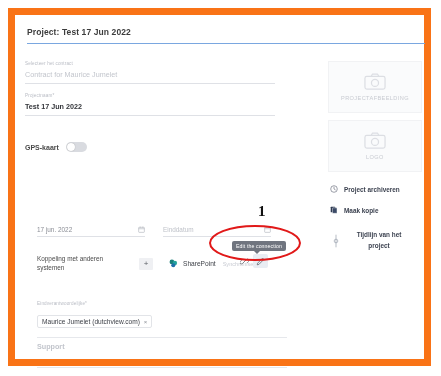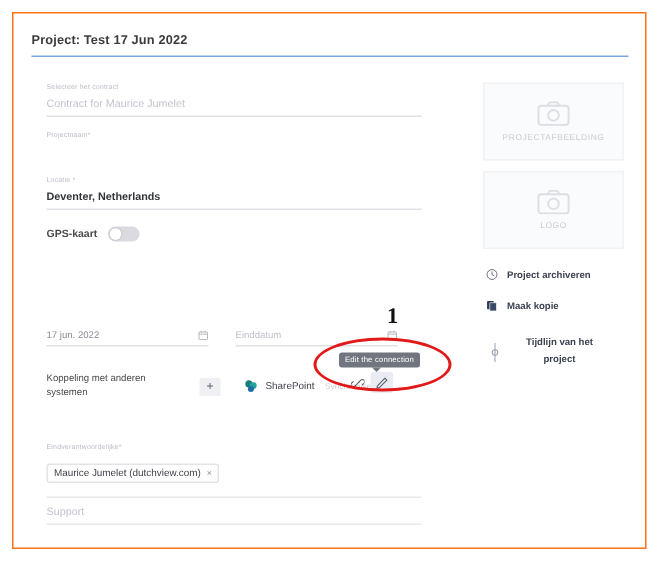--- a/index.html
+++ b/index.html
@@ -19,21 +19,21 @@
     overflow: hidden;
   }
   
   #frame {
     position: absolute;
     left: 8px;
     top: 8px;
     width: 423px;
     height: 358px;
     box-sizing: border-box;
-    border: 1px solid #f97316;
+    border: 7px solid #f97316;
     background: #ffffff;
   }
   
   .header {
     position: absolute;
     left: 12px;
     top: 12px;
     width: 398px;
   }
   .header-title {
@@ -44,21 +44,21 @@
     padding-bottom: 6px;
   }
   .header-rule {
     height: 1px;
     background: #7aa7e0;
     width: 100%;
   }
   
   .form-col {
     position: absolute;
-    left: 22px;
+    left: 10px;
     top: 46px;
     width: 250px;
   }
   .field {
     margin-bottom: 9px;
   }
   .field-label {
     font-size: 4.6px;
     color: #b9bcc4;
     letter-spacing: 0.15px;
@@ -74,23 +74,24 @@
   .field-value.bold {
     font-weight: bold;
     color: #33353a;
   }
   .field-value.placeholder {
     color: #c2c5cc;
   }
   .field-empty {
     font-size: 7.2px;
     color: #c2c5cc;
-    padding-bottom: 4px;
+    padding-bottom: 16px;
     border-bottom: 1px solid #e6e8ec;
     padding-top: 4px;
+    font-weight: bold;
   }
   
   .gps-row {
     display: flex;
     align-items: center;
     gap: 7px;
     margin-top: 11px;
     margin-bottom: 4px;
   }
   .gps-label {
@@ -342,30 +343,27 @@
 
     <div class="form-col">
 
       <div class="field">
         <div class="field-label">Selecteer het contract</div>
         <div class="field-value placeholder">Contract for Maurice Jumelet</div>
       </div>
 
       <div class="field">
         <div class="field-label">Projectnaam*</div>
+        <div class="field-value bold">Test 17 Jun 2022</div>
       </div>
 
       <div class="field">
         <div class="field-label"></div>
       </div>
 
-      <div class="field">
-        <div class="field-label">Locatie *</div>
-        <div class="field-value bold">Deventer, Netherlands</div>
-      </div>
 
       <div class="gps-row">
         <span class="gps-label">GPS-kaart</span>
         <span class="toggle">
           <span class="knob"></span>
         </span>
       </div>
     </div>
 
     <div class="dates-row">

